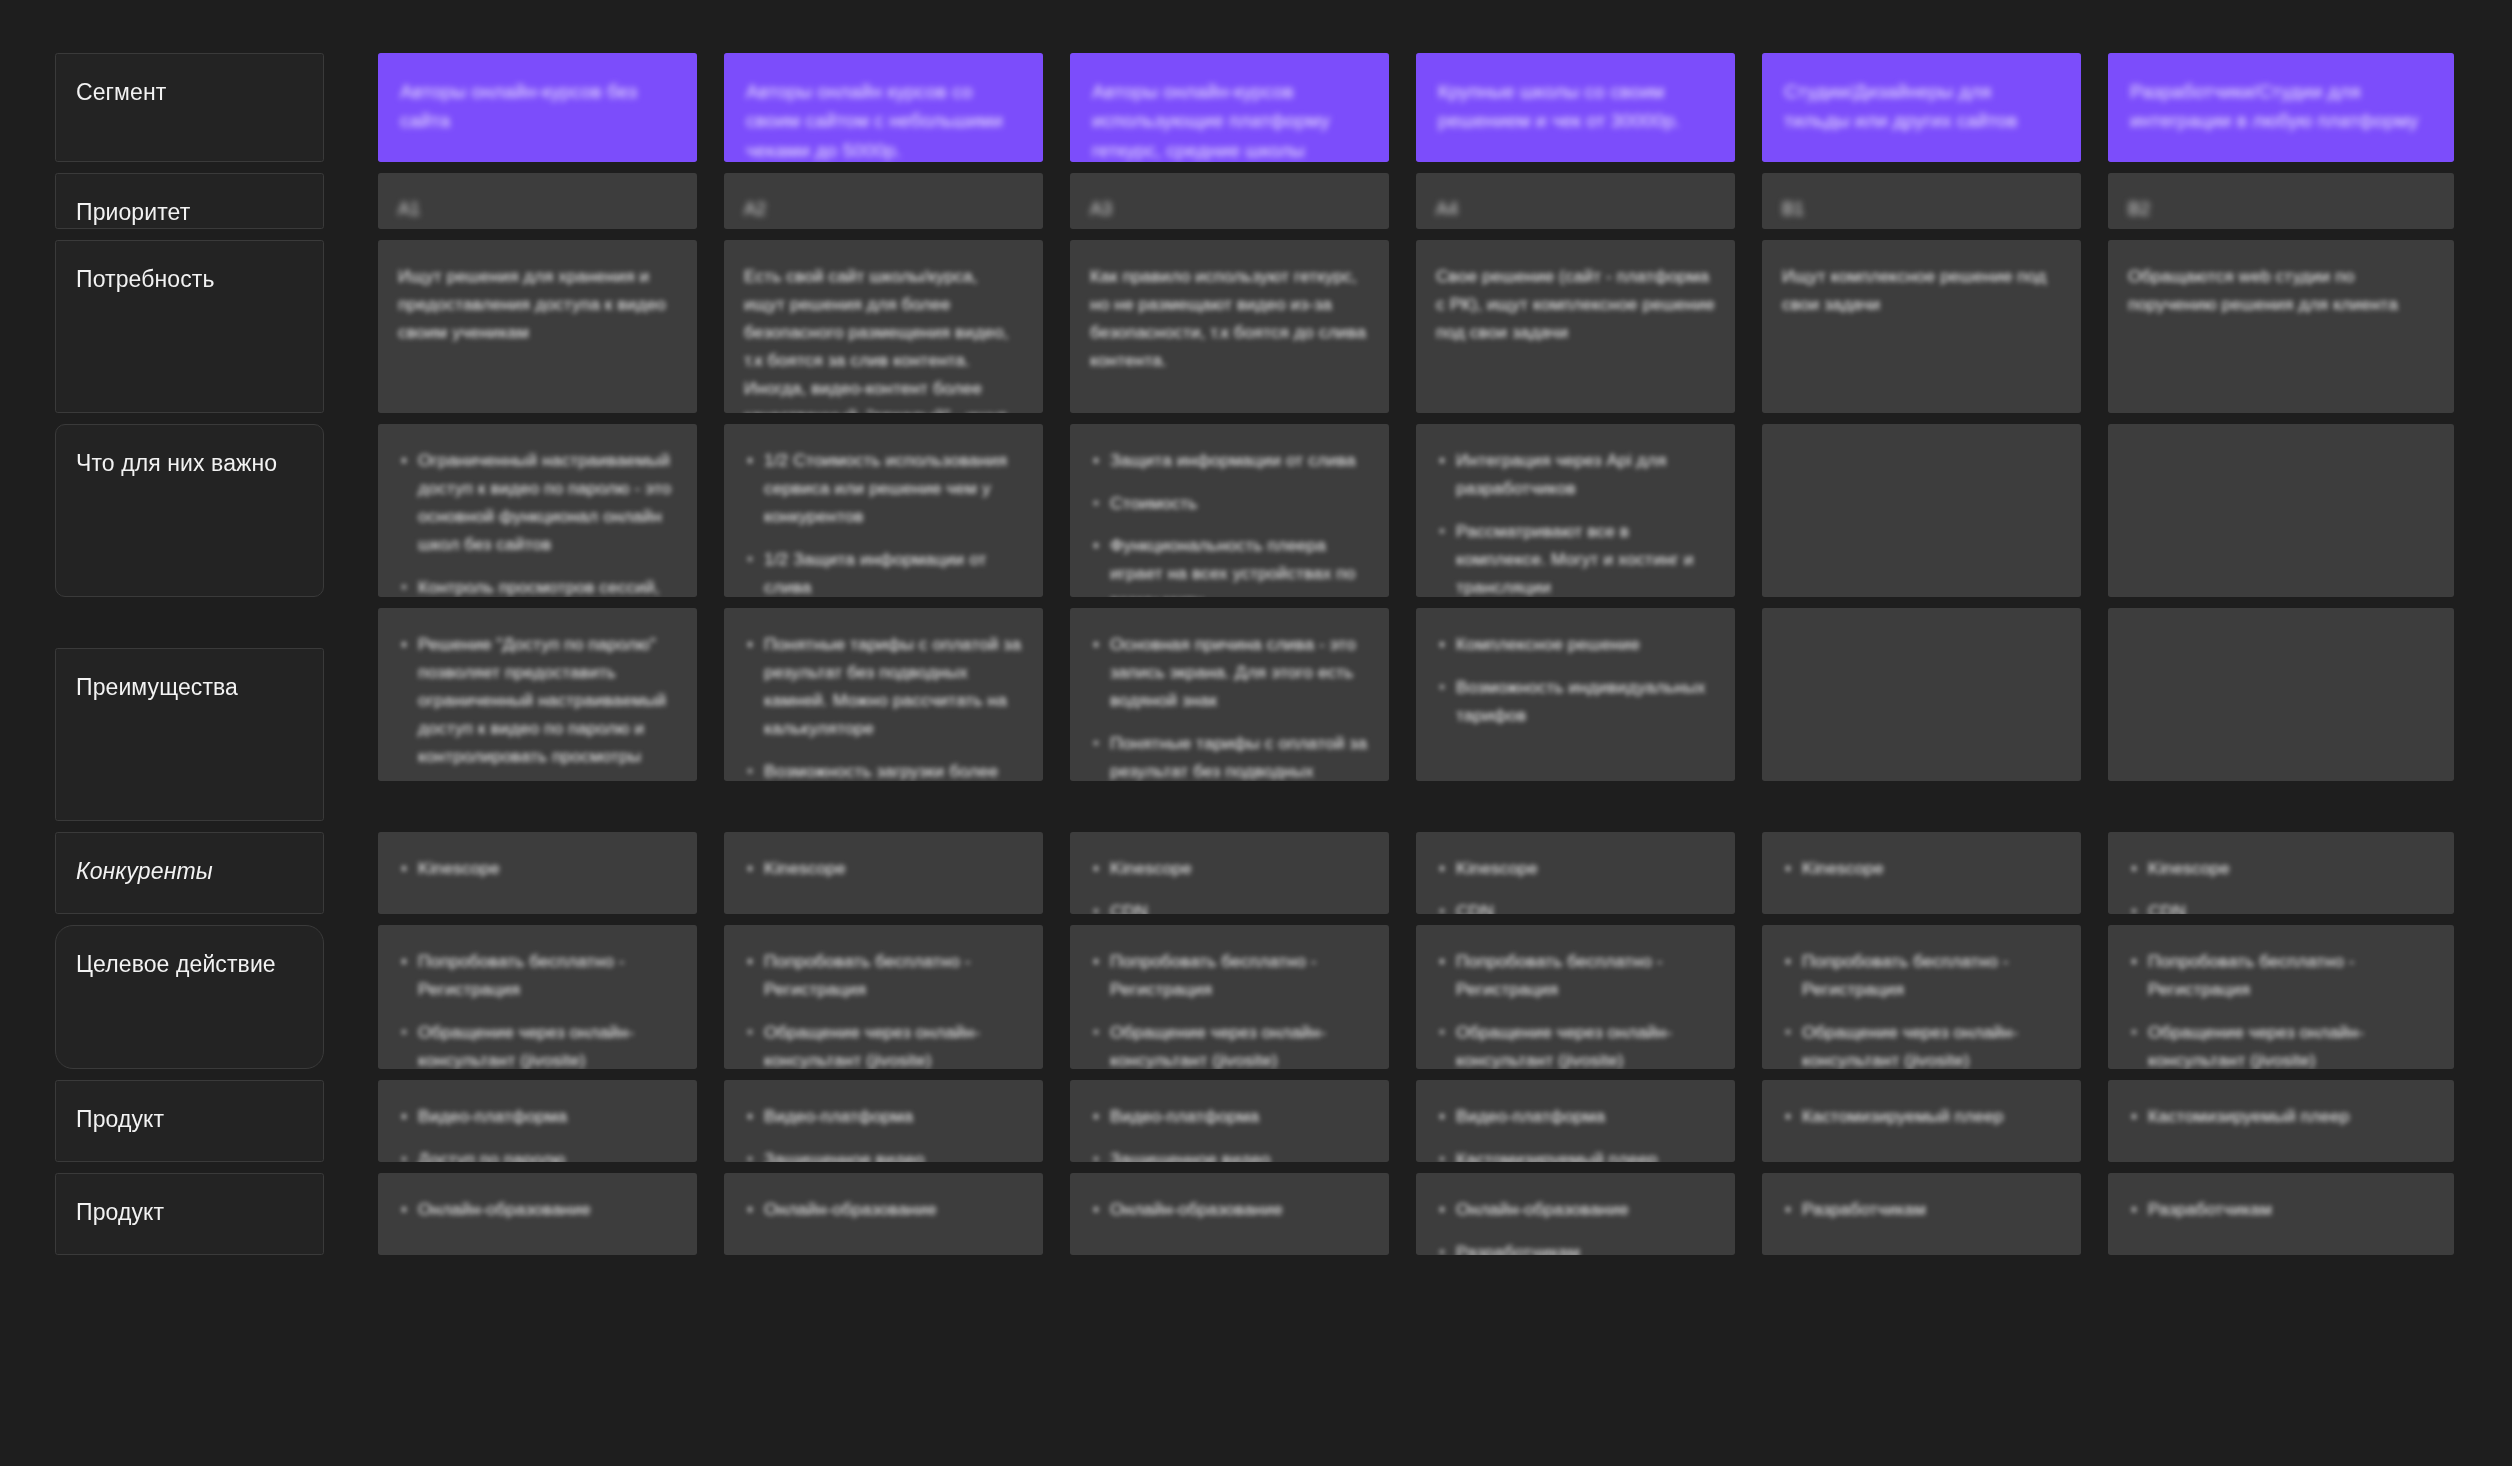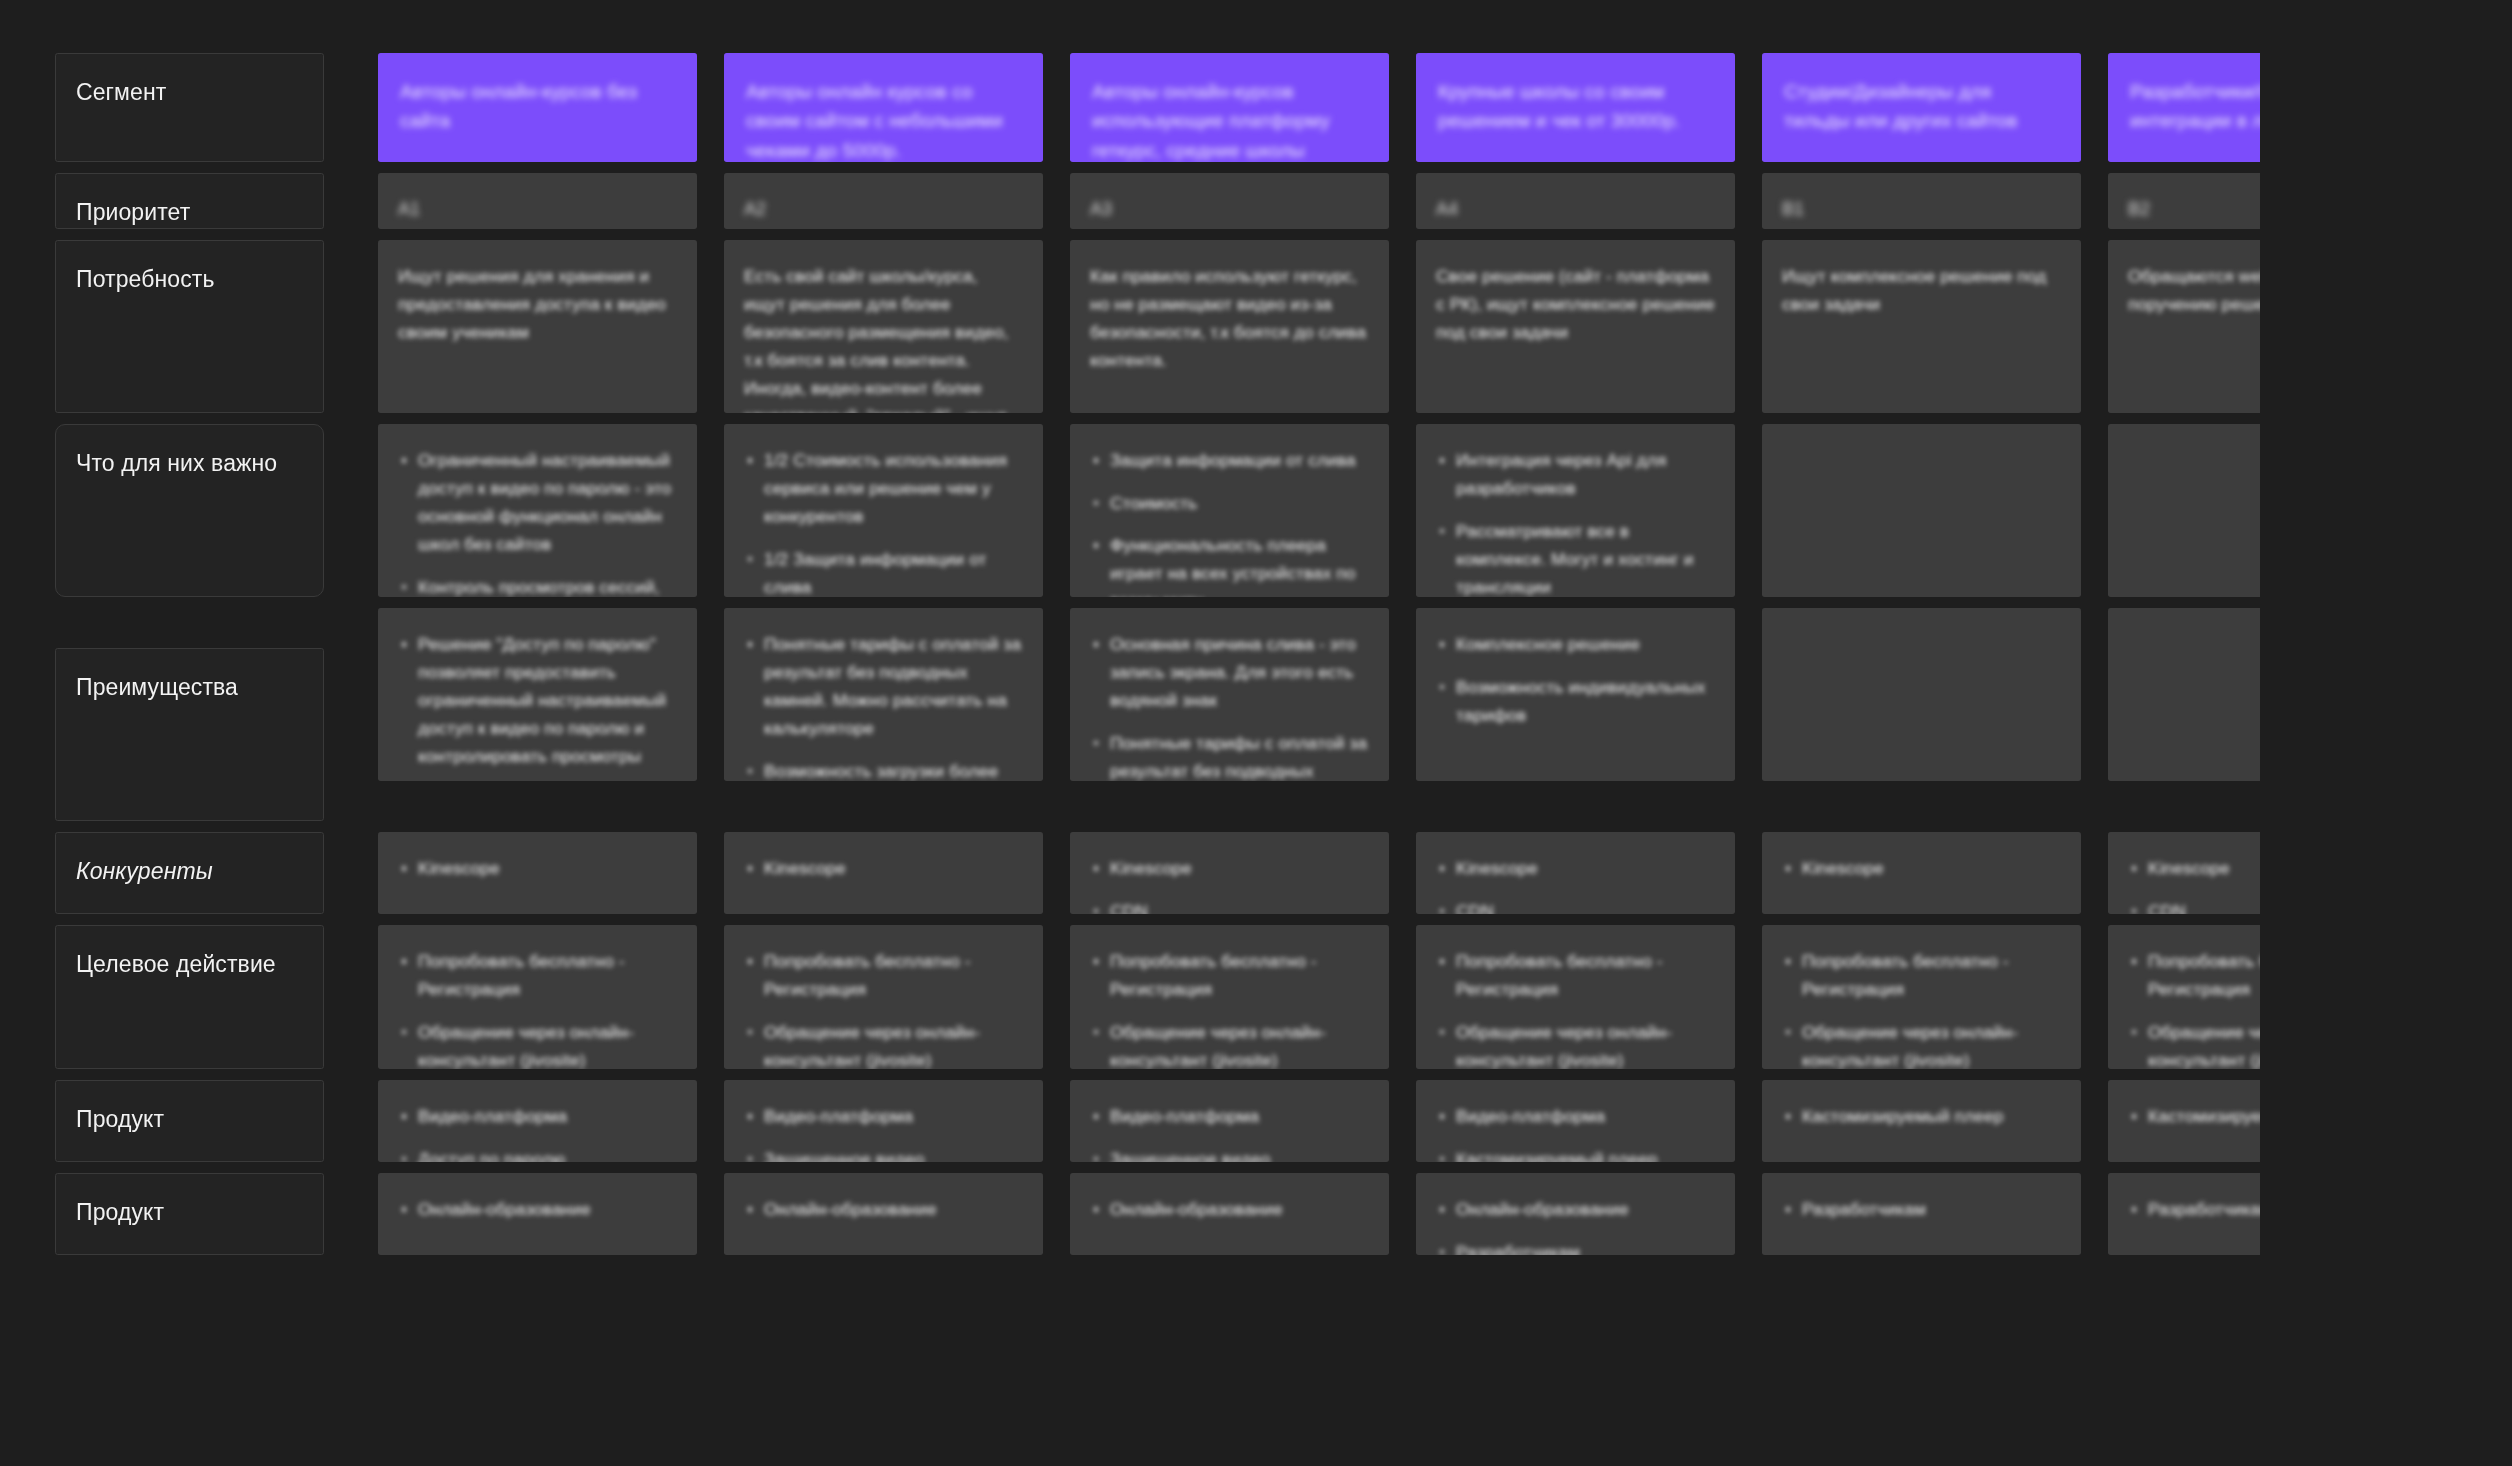--- a/index.html
+++ b/index.html
@@ -13,21 +13,21 @@
 
   body {
     background: #1e1e1e;
     font-family: "Liberation Sans", "DejaVu Sans", sans-serif;
     color: #ffffff;
     -webkit-font-smoothing: antialiased;
   }
 
   #board {
     position: relative;
-    width: 2260px;
+    width: 2512px;
     height: 1466px;
     background: #1e1e1e;
     overflow: hidden;
   }
 
   
   #grid {
     position: absolute;
     left: 55px;
     top: 53px;
@@ -135,21 +135,21 @@
   .r-prod    { height: 82px;  }
   .r-sol     { height: 82px;  }
 
   
   .lbl-segment { height: 109px; }
   .lbl-prio    { height: 56px; }
   .lbl-need    { height: 173px; }
   .lbl-import  { height: 173px; border-radius: 10px; }
   .lbl-adv     { height: 173px; margin-top: 40px; }
   .lbl-comp    { height: 82px; font-style: italic; }
-  .lbl-action  { height: 144px; }
+  .lbl-action  { height: 144px; border-radius: 18px; }
   .lbl-prod    { height: 82px; }
   .lbl-sol     { height: 82px; }
 
   
   #bottom-fade {
     position: absolute;
     left: 0;
     bottom: 0;
     width: 2512px;
     height: 55px;

